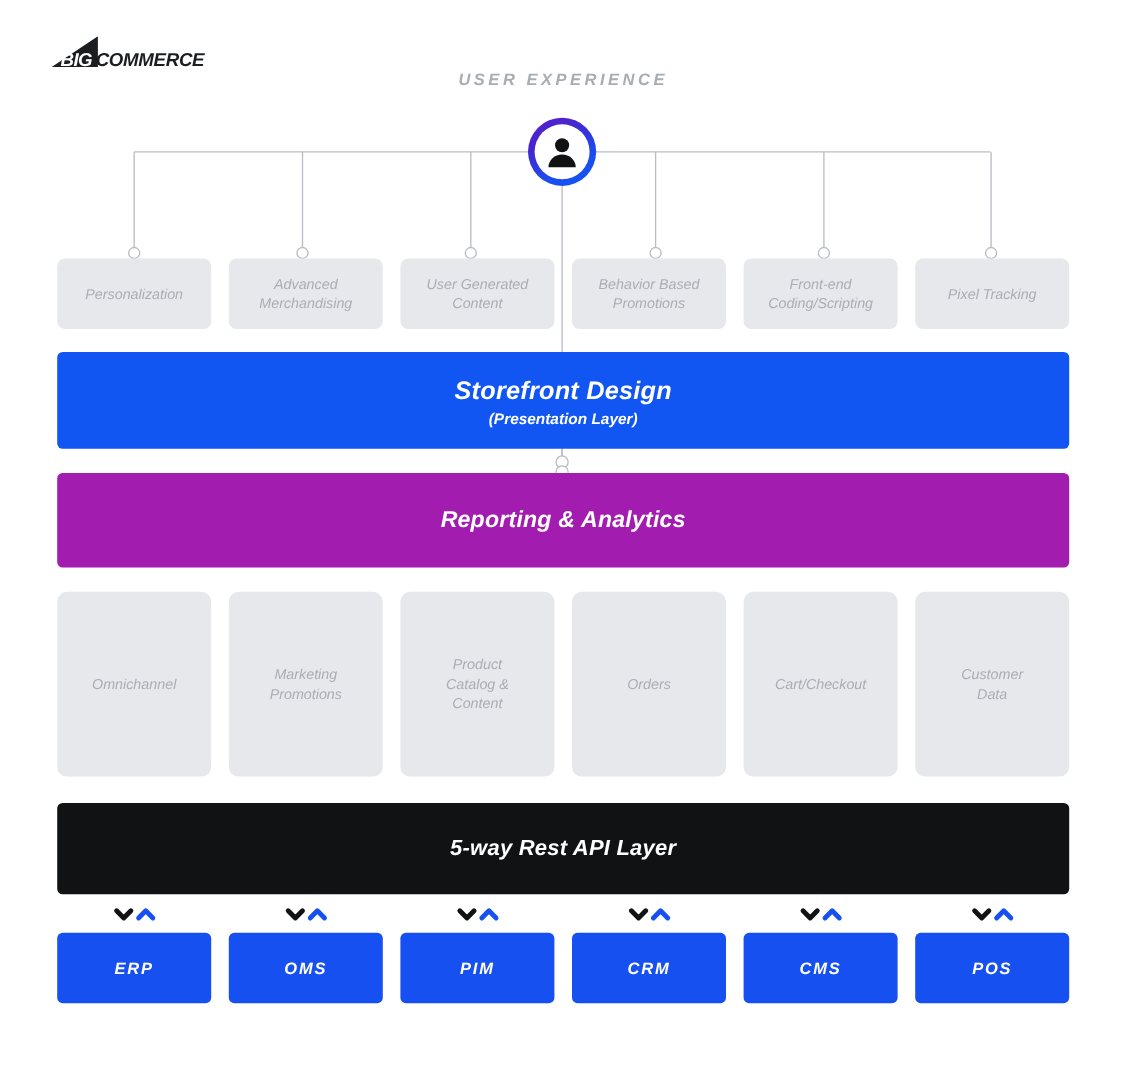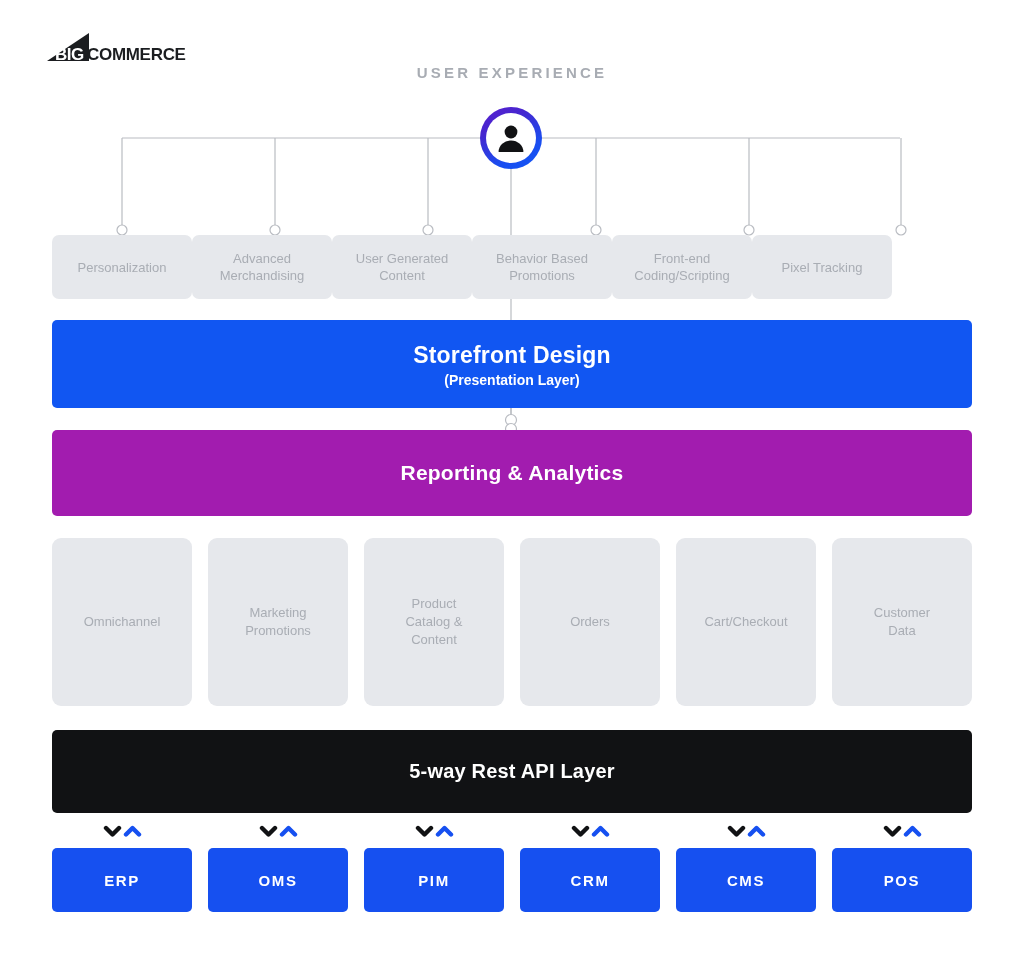--- a/index.html
+++ b/index.html
@@ -4,21 +4,21 @@
 <style>
   html,body{margin:0;padding:0;}
   body{
     width:1024px;height:977px;
     background:#ffffff;
     font-family:"Liberation Sans", sans-serif;
     overflow:hidden;
     position:relative;
     -webkit-font-smoothing:antialiased;
   }
-  .canvas{position:relative;width:824px;height:977px;}
+  .canvas{position:relative;width:824px;height:977px;font-style:italic;}
 
   
   .logo{position:absolute;left:47px;top:33px;width:180px;height:36px;}
   .logo svg{display:block;}
 
   
   .ux-title{
     position:absolute;left:0;top:64px;width:1024px;
     text-align:center;
     font-size:15px;font-weight:bold;
@@ -39,21 +39,21 @@
   }
   .avatar .inner{
     width:50px;height:50px;border-radius:50%;background:#ffffff;
     display:flex;align-items:center;justify-content:center;
     overflow:hidden;
   }
   .avatar svg{display:block;}
 
   
   .top-row{position:absolute;left:52px;top:235px;width:920px;height:64px;
-           display:flex;justify-content:flex-start;z-index:2;}
+           display:flex;justify-content:space-between;z-index:2;}
   .top-box{
     width:140px;height:64px;
     background:#e6e8ec;border-radius:7px;
     display:flex;align-items:center;justify-content:center;
     text-align:center;
     font-size:13px;line-height:17px;color:#a9adb4;
     padding:0 6px;box-sizing:border-box;
   }
 
   

